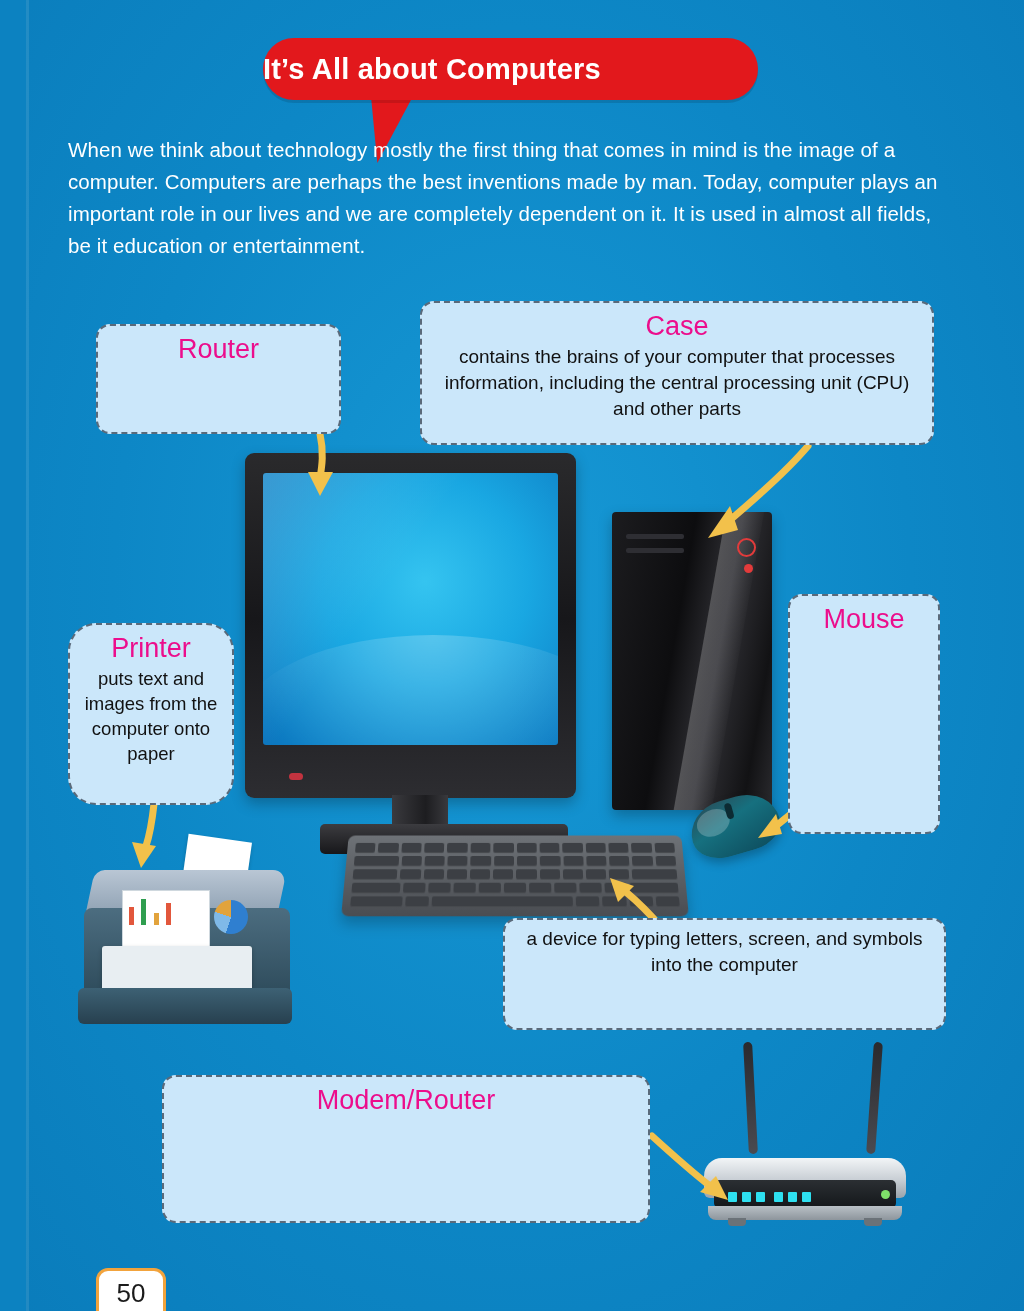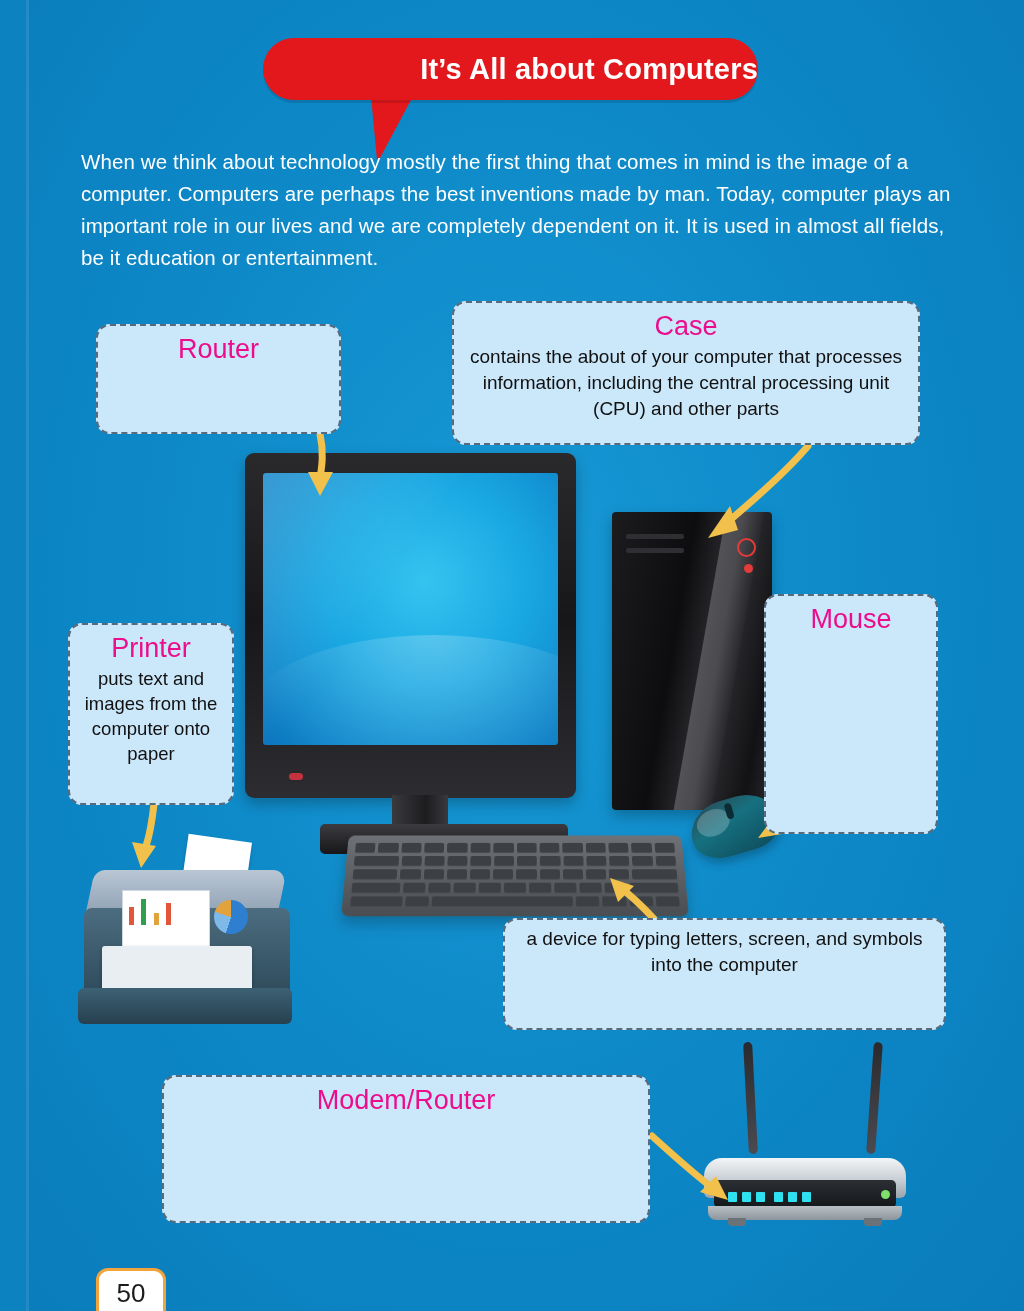--- a/index.html
+++ b/index.html
@@ -48,46 +48,45 @@
     width: 495px; height: 62px;
     background: #e2181c;
     border-radius: 31px;
     box-shadow: 0 3px 0 rgba(0,0,0,0.12);
   }
   .title-banner-text {
     position: absolute;
     left: 0; top: 0;
     width: 495px; height: 62px;
     line-height: 62px;
-    text-align: right;
+    text-align: left;
     color: #ffffff;
     font-size: 29px;
     font-weight: bold;
     letter-spacing: 0.2px;
   }
   .title-tail {
     position: absolute;
     left: 104px; top: 55px;
     width: 0; height: 0;
     border-left: 14px solid transparent;
     border-right: 30px solid transparent;
     border-top: 70px solid #e2181c;
     transform: skewX(-6deg);
   }
 
   
   .intro {
     position: absolute;
-    left: 68px; top: 146px;
+    left: 68px; top: 134px;
     width: 870px;
     color: #ffffff;
     font-size: 20.5px;
     line-height: 32px;
     letter-spacing: 0.1px;
-    margin-left: 13px;
   }
 
   
   .callout {
     position: absolute;
     background: #cbe7fa;
     border: 2px dashed #5a6a7a;
     border-radius: 14px;
     box-sizing: border-box;
     padding: 6px 10px 9px 10px;
@@ -100,23 +99,23 @@
     line-height: 34px;
     margin-bottom: 1px;
   }
   .callout .c-body {
     font-size: 19px;
     line-height: 26px;
     color: #111;
   }
 
   #callout-monitor { left: 96px;  top: 324px; width: 245px; height: 110px; }
-  #callout-case    { left: 452px; top: 301px; width: 468px; height: 144px; }
-  #callout-printer { left: 68px;  top: 623px; width: 166px; height: 182px; }
-  #callout-mouse   { left: 764px; top: 594px; width: 174px; height: 240px; }
+  #callout-case    { left: 420px; top: 301px; width: 514px; height: 144px; }
+  #callout-printer { left: 68px;  top: 623px; width: 166px; height: 182px; border-radius: 28px; }
+  #callout-mouse   { left: 788px; top: 594px; width: 152px; height: 240px; }
   #callout-keyboard{ left: 503px; top: 918px; width: 443px; height: 112px; }
   #callout-modem   { left: 162px; top: 1075px; width: 488px; height: 148px; }
 
   #callout-printer .c-body, #callout-mouse .c-body { font-size: 18.5px; line-height: 25px; }
 
   
   .arrow { position: absolute; }
   .arrow svg { display: block; overflow: visible; }
 
   
@@ -511,21 +510,21 @@
       <polygon points="80,70 52,62 68,46" fill="#f2c14b"></polygon>
     </svg>
   </div>
 
   <div class="callout" id="callout-monitor">
     <div class="c-title">Router</div>
   </div>
 
   <div class="callout" id="callout-case">
     <div class="c-title">Case</div>
-    <div class="c-body">contains the about of your computer that processes information, including the central processing unit (CPU) and other parts</div>
+    <div class="c-body">contains the brains of your computer that processes information, including the central processing unit (CPU) and other parts</div>
   </div>
 
   <div class="callout" id="callout-printer">
     <div class="c-title">Printer</div>
     <div class="c-body">puts text and images from the computer onto paper</div>
   </div>
 
   <div class="callout" id="callout-mouse">
     <div class="c-title">Mouse</div>
   </div>

